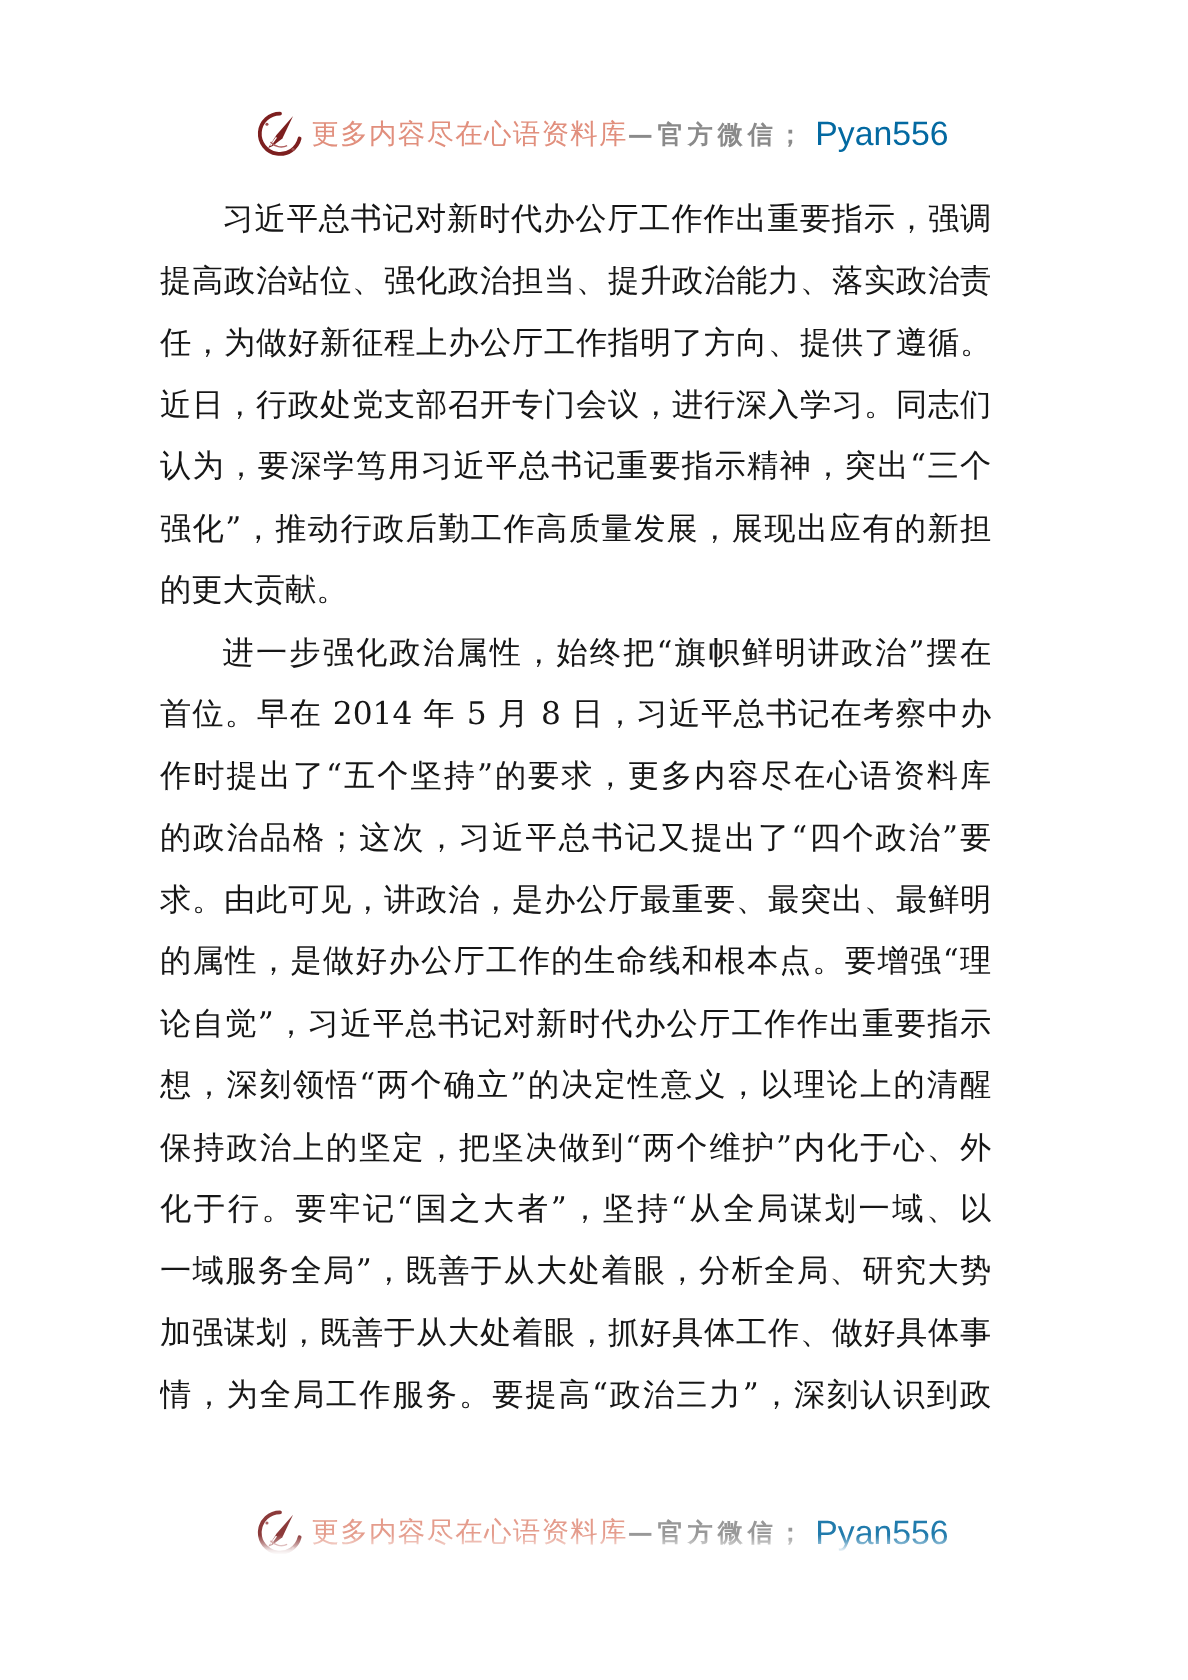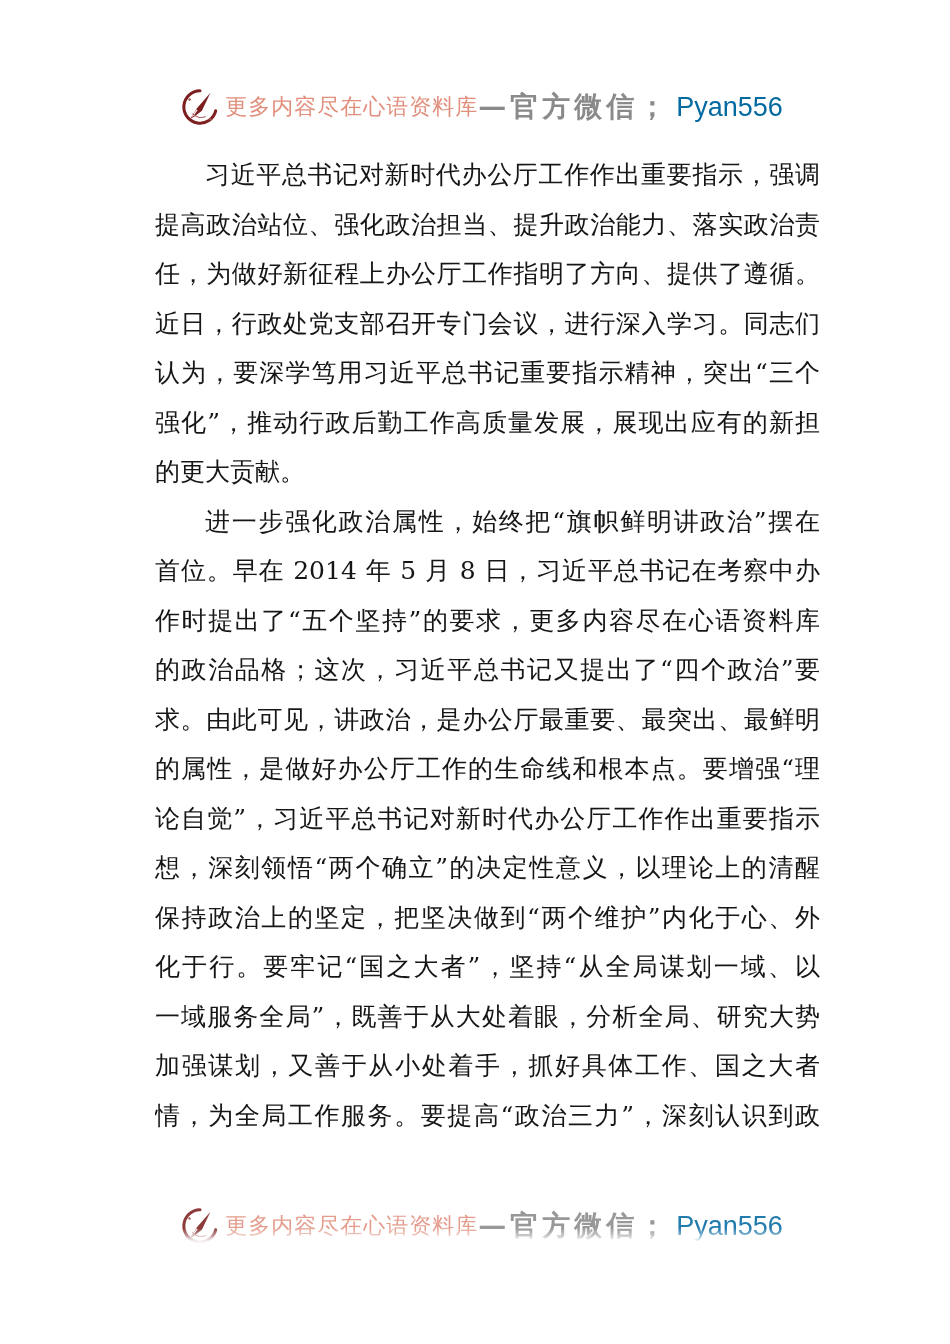--- a/index.html
+++ b/index.html
@@ -33,37 +33,37 @@
             mask-image: linear-gradient(to bottom, #000 55%, rgba(0,0,0,.55) 72%, rgba(0,0,0,.12) 84%, transparent 92%);
   }
   .wm-logo { width: 38px; height: 38px; margin-right: 6px; flex: 0 0 auto; }
   .wm-brand {
     font-size: 22px;
     letter-spacing: 1px;
     color: #e18f7d;
     font-weight: 500;
   }
   .wm-sep {
-    font-size: 28px;
+    font-size: 20px;
     color: #8a8a8a;
     letter-spacing: 4px;
     font-weight: 600;
     margin: 0 2px 0 0;
   }
   .wm-account {
     font-family: "Liberation Sans", sans-serif;
     font-size: 27px;
     color: #0369a1;
     margin-left: 4px;
   }
 
   
   .doc {
     position: absolute;
-    left: 155px;
+    left: 128px;
     top: 150px;
     width: 665px;
     font-size: 25px;
     color: #161616;
   }
   .para { margin: 0; padding: 0; }
   .ln {
     height: 49.5px;
     line-height: 49.5px;
     overflow: hidden;
@@ -108,21 +108,21 @@
       <div class="ln">首位。早在 2014 年 5 月 8 日，习近平总书记在考察中办工</div>
       <div class="ln">作时提出了“五个坚持”的要求，更多内容尽在心语资料库</div>
       <div class="ln">的政治品格；这次，习近平总书记又提出了“四个政治”要</div>
       <div class="ln">求。由此可见，讲政治，是办公厅最重要、最突出、最鲜明</div>
       <div class="ln">的属性，是做好办公厅工作的生命线和根本点。要增强“理</div>
       <div class="ln">论自觉”，习近平总书记对新时代办公厅工作作出重要指示</div>
       <div class="ln">想，深刻领悟“两个确立”的决定性意义，以理论上的清醒</div>
       <div class="ln">保持政治上的坚定，把坚决做到“两个维护”内化于心、外</div>
       <div class="ln">化于行。要牢记“国之大者”，坚持“从全局谋划一域、以</div>
       <div class="ln">一域服务全局”，既善于从大处着眼，分析全局、研究大势</div>
-      <div class="ln">加强谋划，又善于从小处着手，抓好具体工作、国之大者</div>
+      <div class="ln">加强谋划，既善于从大处着眼，抓好具体工作、做好具体事</div>
       <div class="ln">情，为全局工作服务。要提高“政治三力”，深刻认识到政</div>
     </div>
   </main>
 
   <footer class="watermark watermark-bottom">
     <svg class="wm-logo" viewBox="0 0 40 40" aria-hidden="true">
       <path d="M20 3 A 17 17 0 1 0 36.5 24" fill="none" stroke="#7d1f1f" stroke-width="3.2" stroke-linecap="round"></path>
       <path d="M31 5 L17 21 L10 32 L13.5 30.5 L22 24 Z" fill="#7d1f1f"></path>
       <path d="M12 30 L17 23" stroke="#ffffff" stroke-width="1.2"></path>
       <circle cx="9" cy="12" r="1.3" fill="#a05050"></circle>

